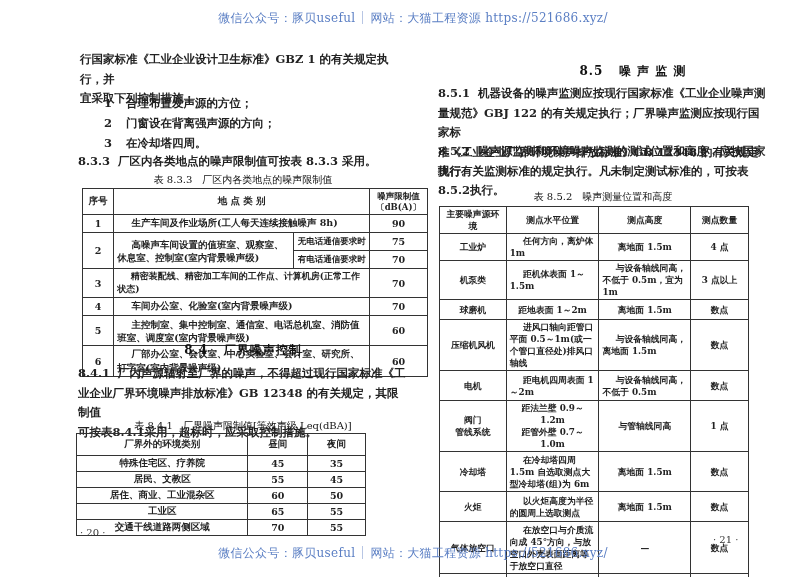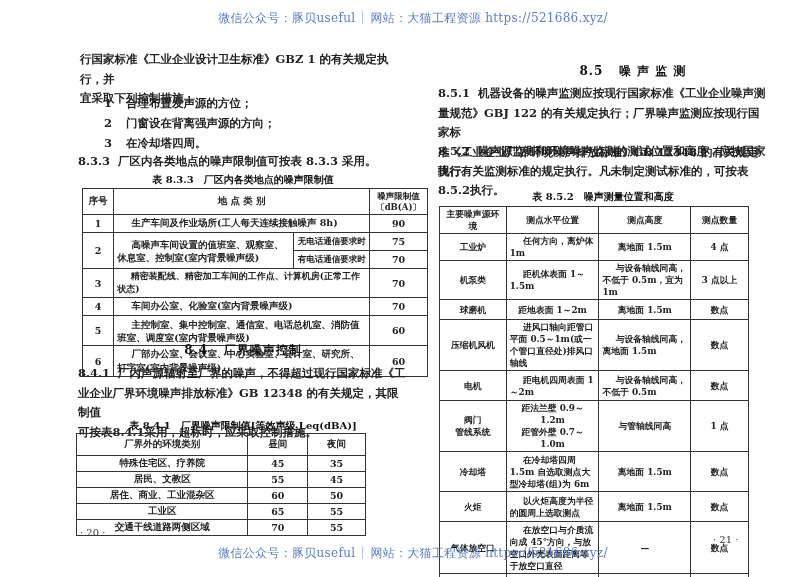--- a/index.html
+++ b/index.html
@@ -19,21 +19,21 @@
     .page-left { left: 0; width: 400px; margin-left: 12px; }
     .page-right { left: 423px; width: 400px; }
 
     .para { position: absolute; font-size: 11.5px; line-height: 19.5px; font-weight: 600; color: #222; }
     .para b { font-weight: 700; }
 
     .list-item { position: absolute; font-size: 11.5px; font-weight: 600; color: #222; }
     .list-item .num { display: inline-block; width: 22px; font-weight: 700; }
 
     .sec-title { position: absolute; font-size: 12px; font-weight: 700; text-align: center; color: #111; letter-spacing: 1px; }
-    .tbl-caption { position: absolute; font-size: 10px; font-weight: 700; text-align: center; color: #111; }
+    .tbl-caption { position: absolute; font-size: 10px; font-weight: 400; text-align: center; color: #111; }
 
     table { position: absolute; border-collapse: collapse; font-size: 9.5px; color: #222; font-weight: 600; }
     td, th { border: 1px solid #333; text-align: center; vertical-align: middle; font-weight: 600; padding: 1px 3px; }
     table.outer-bold { border: 1.6px solid #222; }
     td.indent { text-align: left; text-indent: 1.5em; }
 
     .page-num { position: absolute; font-size: 10px; color: #333; }
   </style>
 </head>
 <body>

